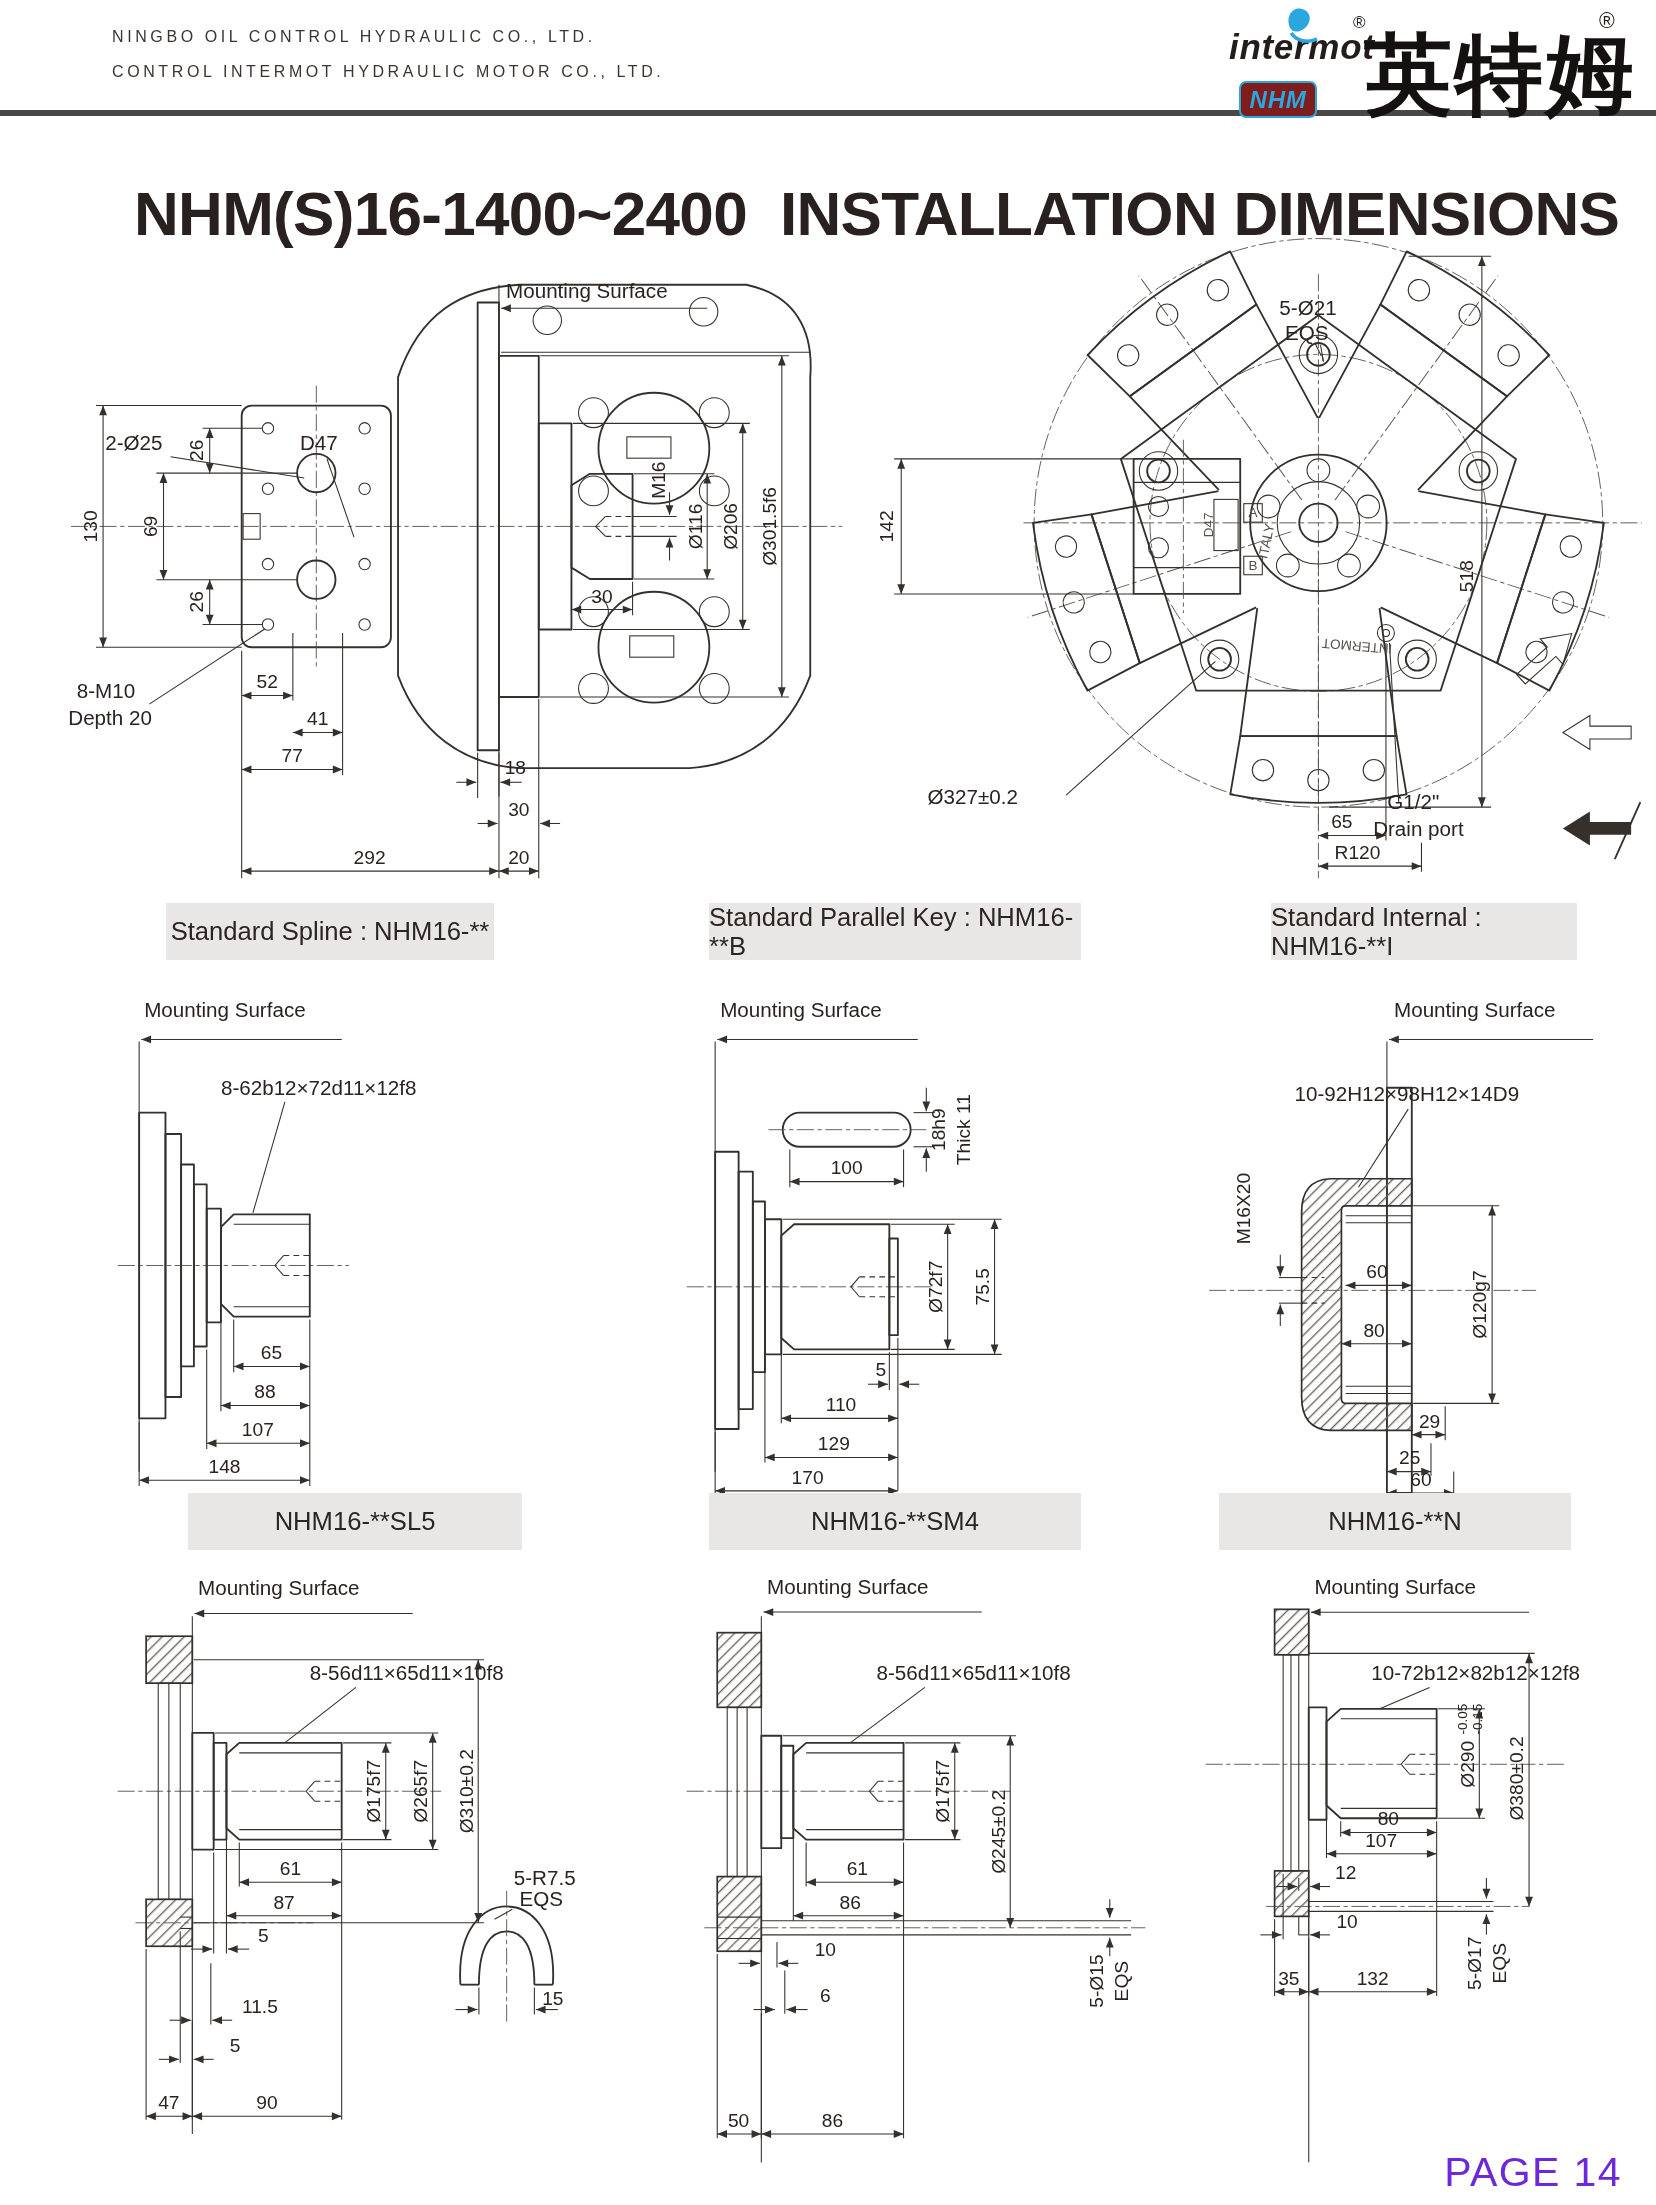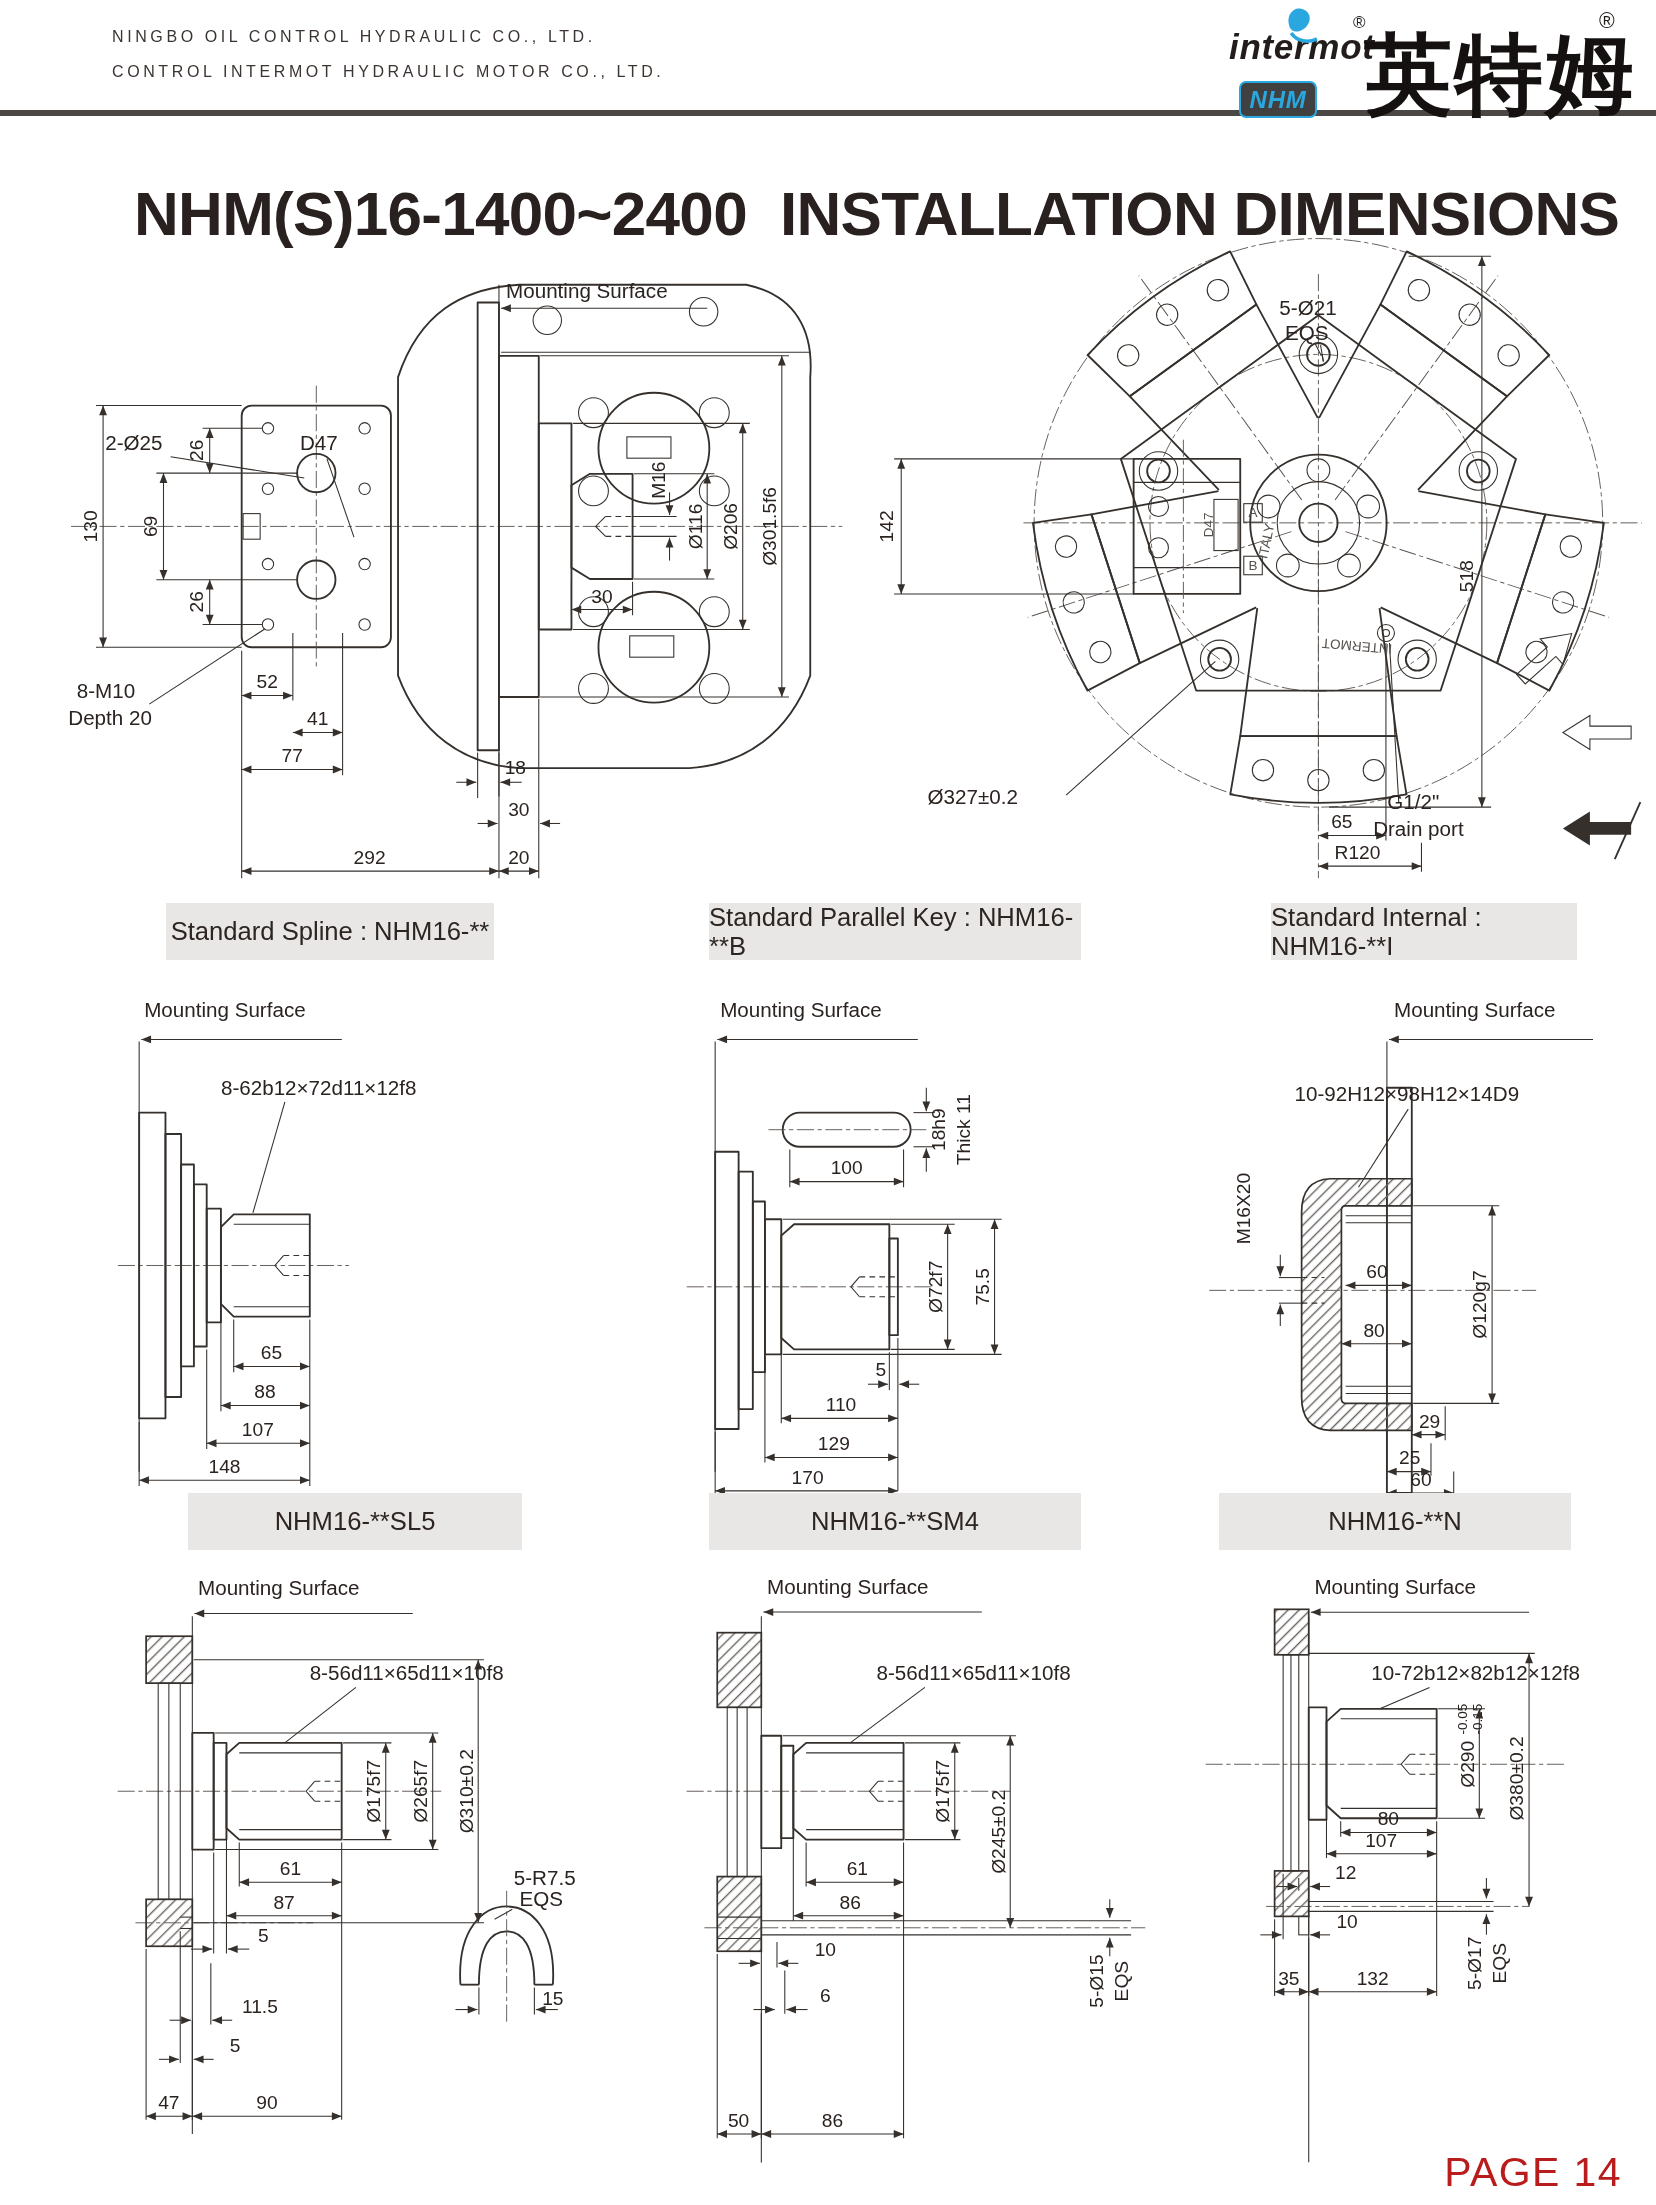--- a/index.html
+++ b/index.html
@@ -5,28 +5,28 @@
   html,body{margin:0;padding:0;background:#fff;}
   body{width:1657px;height:2205px;position:relative;font-family:"Liberation Sans",sans-serif;color:#2b2320;}
   .abs{position:absolute;}
   
   .company{left:80px;font-size:16px;letter-spacing:3.6px;color:#3c3431;white-space:pre;margin-left:32px;}
   .rule{left:0;top:110px;width:1657px;height:5.7px;background:#4a4745;}
   .logo-intermot{left:1229px;top:27px;font-size:35px;font-style:italic;font-weight:bold;color:#221d1a;letter-spacing:0.7px;}
   .reg1{left:1353px;top:12.8px;font-size:17px;color:#221d1a;}
   .reg2{left:1599px;top:8.5px;font-size:21.3px;color:#221d1a;}
   .nhm-box{left:1239px;top:81px;width:74px;height:33px;border:2.8px solid #2aa7df;border-radius:7.1px;color:#2aa7df;
-           font-size:24px;font-weight:bold;font-style:italic;display:flex;align-items:center;justify-content:center;background:#404040;letter-spacing:0.7px;}
+           font-size:24px;font-weight:bold;font-style:italic;display:flex;align-items:center;justify-content:center;background:#7f1d1d;letter-spacing:0.7px;}
   .cn{left:1364px;top:15.6px;font-size:88px;font-weight:bold;color:#141110;font-family:"DejaVu Sans",sans-serif;letter-spacing:2.8px;}
   
   .title{left:134px;top:142px;font-size:62px;font-weight:bold;color:#292120;white-space:pre;letter-spacing:-0.7px;margin-top:36px;}
   
   .bar{height:57px;background:#e9e7e5;display:flex;align-items:center;justify-content:center;font-size:25.6px;color:#2c2522;}
   
-  .pageno{left:1380px;top:2149px;width:242px;font-size:41px;color:#b91c1c;text-align:right;letter-spacing:1.4px;}
+  .pageno{left:1380px;top:2149px;width:242px;font-size:41px;color:#6d28d9;text-align:right;letter-spacing:1.4px;}
   
   svg text{font-family:"Liberation Sans",sans-serif;fill:#2b2320;}
   .o{fill:none;stroke:#35302c;stroke-width:2.6;stroke-linejoin:round;}
   .t{fill:none;stroke:#35302c;stroke-width:1.5;}
   .c{fill:none;stroke:#5a5450;stroke-width:1.3;stroke-dasharray:24 5 6 5;}
   .hp{fill:url(#hat);stroke:#35302c;stroke-width:2.4;}
   .d{font-size:27px;}
   .dl{font-size:29px;}
   .tiny{font-size:19px;fill:#55504c;}
 </style>

